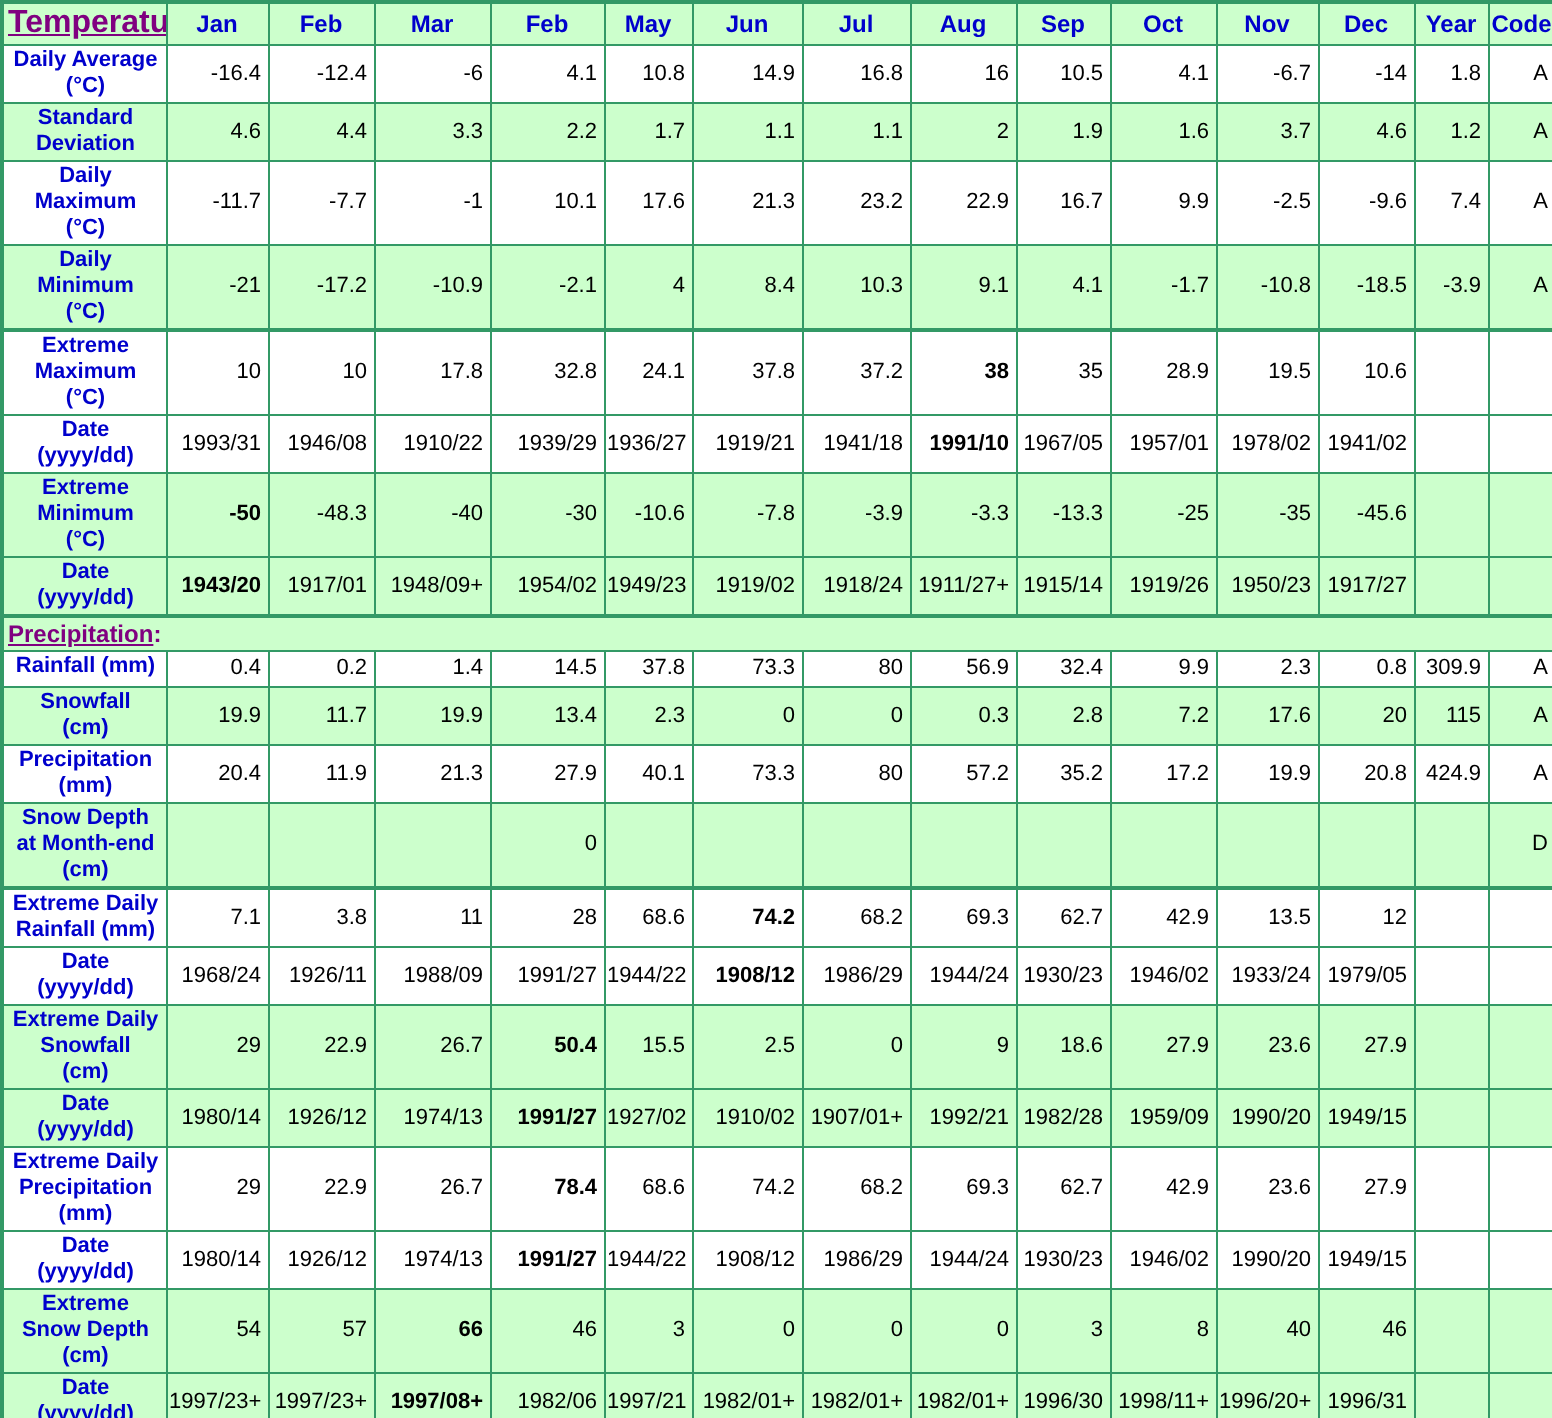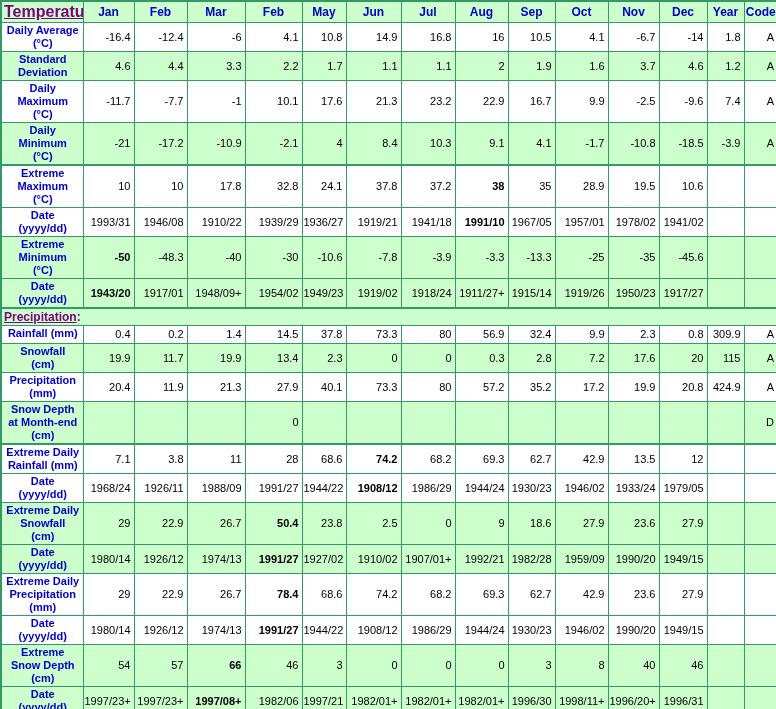--- a/index.html
+++ b/index.html
@@ -364,21 +364,21 @@
         <td class="data-cell">1979/05</td>
         <td class="data-cell"></td>
         <td class="data-cell"></td>
       </tr>
       <tr class="green" style="height: 42px;">
         <th class="row-label">Extreme Daily<br>Snowfall<br>(cm)</th>
         <td class="data-cell">29</td>
         <td class="data-cell">22.9</td>
         <td class="data-cell">26.7</td>
         <td class="data-cell bold">50.4</td>
-        <td class="data-cell">23.8</td>
+        <td class="data-cell">15.5</td>
         <td class="data-cell">2.5</td>
         <td class="data-cell">0</td>
         <td class="data-cell">9</td>
         <td class="data-cell">18.6</td>
         <td class="data-cell">27.9</td>
         <td class="data-cell">23.6</td>
         <td class="data-cell">27.9</td>
         <td class="data-cell"></td>
         <td class="data-cell"></td>
       </tr>

